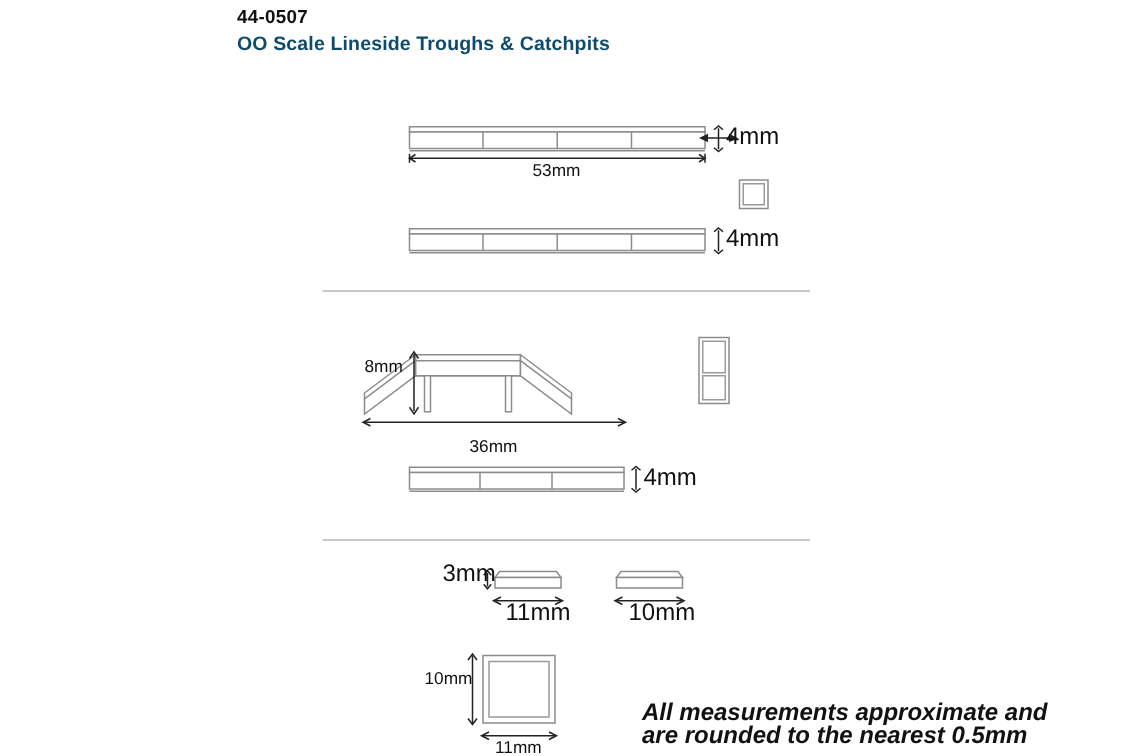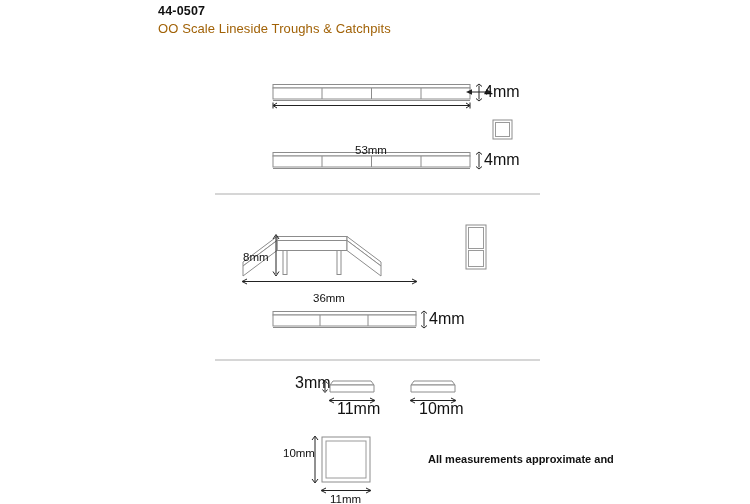--- a/index.html
+++ b/index.html
@@ -32,25 +32,25 @@
   }
   .header .code {
     font-size: 12.5px;
     font-weight: bold;
     letter-spacing: 0.2px;
     line-height: 15px;
     color: #111;
   }
   .header .title {
     font-size: 13px;
-    font-weight: normal;
+    font-weight: bold;
     letter-spacing: 0.1px;
     line-height: 16px;
     margin-top: 2px;
-    color: #a16207;
+    color: #0c4a6e;
   }
 
   
   .draw {
     position: absolute;
     left: 0; top: 0;
     width: 750px;
     height: 504px;
     pointer-events: none;
   }
@@ -62,23 +62,24 @@
     line-height: 12px;
     color: #111;
     white-space: nowrap;
   }
   .dim.big { font-size: 11.5px; }
 
   
   .footnote {
     position: absolute;
     left: 428px;
-    top: 452px;
+    top: 468px;
     width: 300px;
-    font-size: 11px;
+    font-size: 16px;
+    font-style: italic;
     font-weight: bold;
     line-height: 15px;
     color: #111;
   }
   .footnote div { white-space: nowrap; }
 </style>
 </head>
 <body>
 
 <div class="sheet">
@@ -228,33 +229,34 @@
       <path class="dimln" d="M312,440 L315,436 L318,440"></path>
       <path class="dimln" d="M312,479 L315,483 L318,479"></path>
 
       <line class="dimln" x1="322" y1="490.5" x2="370" y2="490.5"></line>
       <path class="dimln" d="M326,488 L321,490.5 L326,493"></path>
       <path class="dimln" d="M366,488 L371,490.5 L366,493"></path>
     </g>
   </svg>
 
   <div class="dim" style="left:484px; top:86px;">4mm</div>
-  <div class="dim big" style="left:355px; top:108px;margin-top:36px;">53mm</div>
+  <div class="dim big" style="left:355px; top:108px;">53mm</div>
 
   <div class="dim" style="left:484px; top:154px;">4mm</div>
 
-  <div class="dim big" style="left:243px; top:251px;">8mm</div>
+  <div class="dim big" style="left:243px; top:239px;">8mm</div>
   <div class="dim big" style="left:313px; top:292px;">36mm</div>
 
   <div class="dim" style="left:429px; top:313px;">4mm</div>
 
   <div class="dim" style="left:295px; top:377px;">3mm</div>
   <div class="dim" style="left:337px; top:403px;">11mm</div>
   <div class="dim" style="left:419px; top:403px;">10mm</div>
 
   <div class="dim big" style="left:283px; top:447px;">10mm</div>
   <div class="dim big" style="left:330px; top:493px;">11mm</div>
 
   <div class="footnote">
     <div>All measurements approximate and</div>
+    <div>are rounded to the nearest 0.5mm</div>
   </div>
 
 </div>
 
 </body></html>

